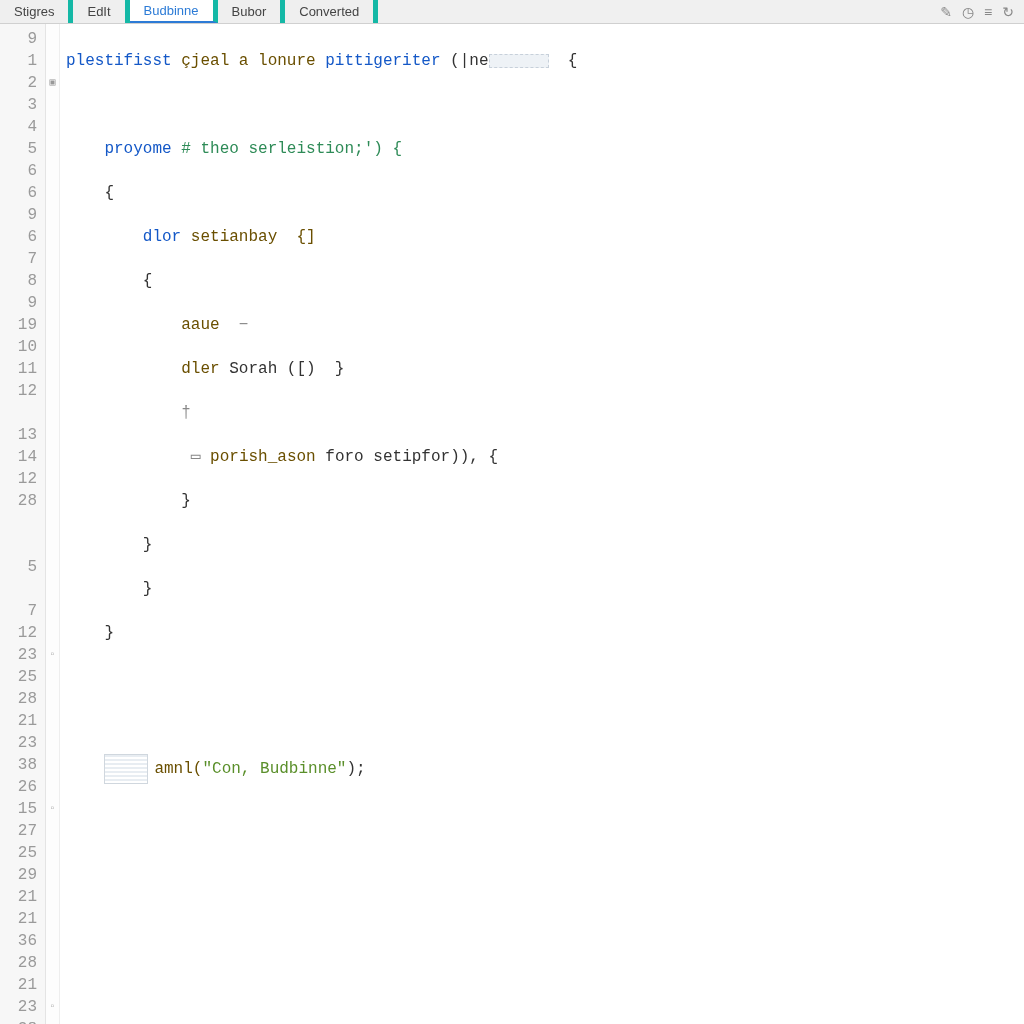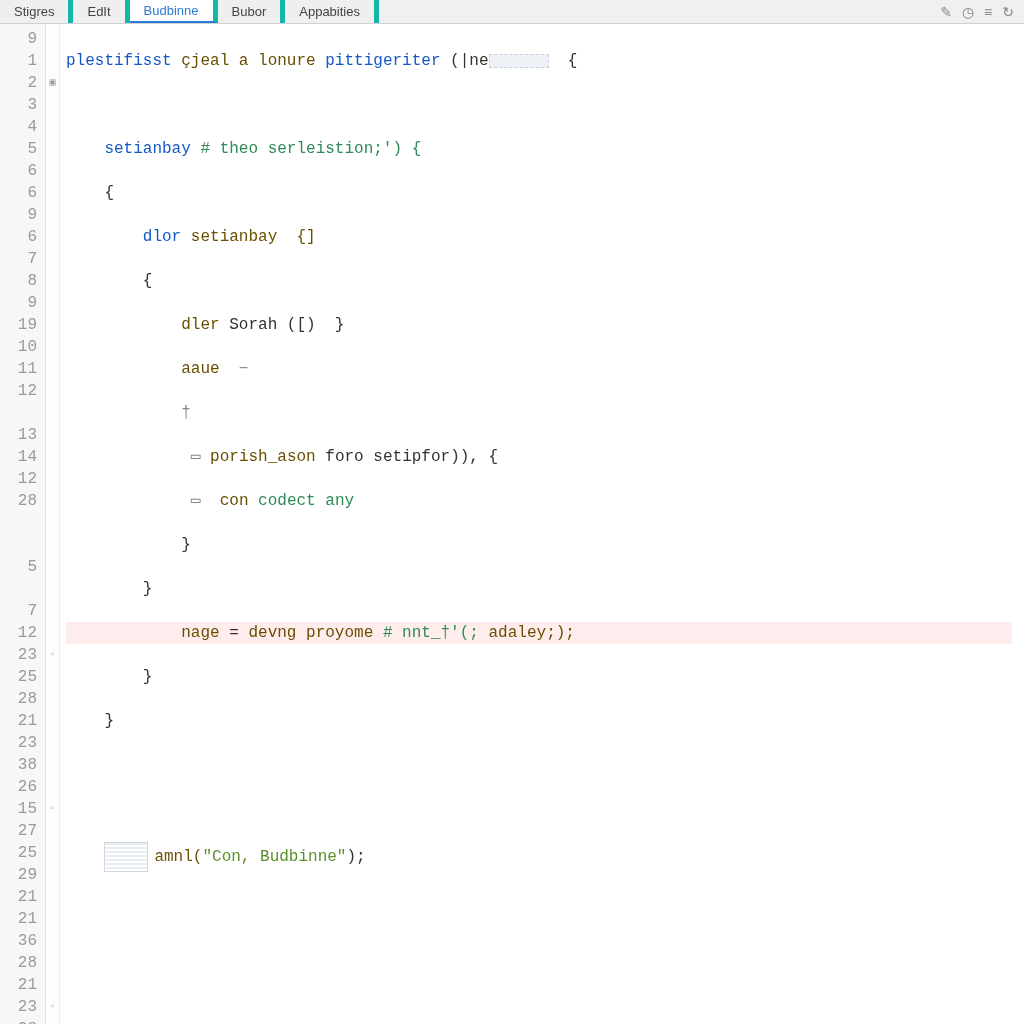--- a/index.html
+++ b/index.html
@@ -122,21 +122,21 @@
     <div class="tab">
         <span>EdIt</span>
       </div>
     <div class="tab active">
         <span>Budbinne</span>
       </div>
     <div class="tab">
         <span>Bubor</span>
       </div>
     <div class="tab">
-        <span>Appabities</span>
+        <span>Converted</span>
       </div>
   </div>
   <div class="toolbar-icons">
     <span>✎</span>
     <span>◷</span>
     <span>≡</span>
     <span>↻</span>
   </div>
 </div>
 
@@ -236,32 +236,30 @@
       <div class="fc"></div>
       <div class="fc"></div>
       <div class="fc"></div>
     <div class="fc">▫</div>
     <div class="fc"></div>
   </div>
 
   <div class="code">
 <div class="row"><span class="kw">plestifisst</span> <span class="id">çjeal a lonure</span> <span class="kw">pittigeriter</span> <span class="pl">(|ne</span><span class="ghost-box" style="width:60px"></span>  <span class="pl">{</span></div>
 <div class="row"></div>
-<div class="row">    <span class="kw">setianbay</span> <span class="cm"># theo serleistion;') {</span></div>
+<div class="row">    <span class="kw">proyome</span> <span class="cm"># theo serleistion;') {</span></div>
 <div class="row">    <span class="pl">{</span></div>
 <div class="row">        <span class="kw">dlor</span> <span class="id">setianbay  {]</span></div>
 <div class="row">        <span class="pl">{</span></div>
+<div class="row">            <span class="id">aaue</span>  <span class="mut">−</span></div>
 <div class="row">            <span class="id">dler</span> <span class="pl">Sorah ([)  }</span></div>
-<div class="row">            <span class="id">aaue</span>  <span class="mut">−</span></div>
 <div class="row">            <span class="mut">†</span></div>
 <div class="row">             <span class="mut">▭</span> <span class="id">porish_ason</span> <span class="pl">foro setipfor)), {</span></div>
-<div class="row">             <span class="mut">▭</span>  <span class="id">con</span> <span class="cm">codect any</span></div>
 <div class="row">            <span class="pl">}</span></div>
 <div class="row">        <span class="pl">}</span></div>
-<div class="row hl-red">            <span class="id">nage</span> <span class="pl">=</span> <span class="id">devng proyome</span> <span class="cm"># nnt_†'(; </span><span class="id">adaley;);</span></div>
 <div class="row">        <span class="pl">}</span></div>
 <div class="row">    <span class="pl">}</span></div>
 <div class="row"></div>
 <div class="row"></div>
 <div class="row">    <span class="thumb"></span><span class="id">amnl(</span><span class="str">"Con, Budbinne"</span><span class="pl">);</span></div>
 <div class="row"></div>
 <div class="row"></div>
 
 
 

